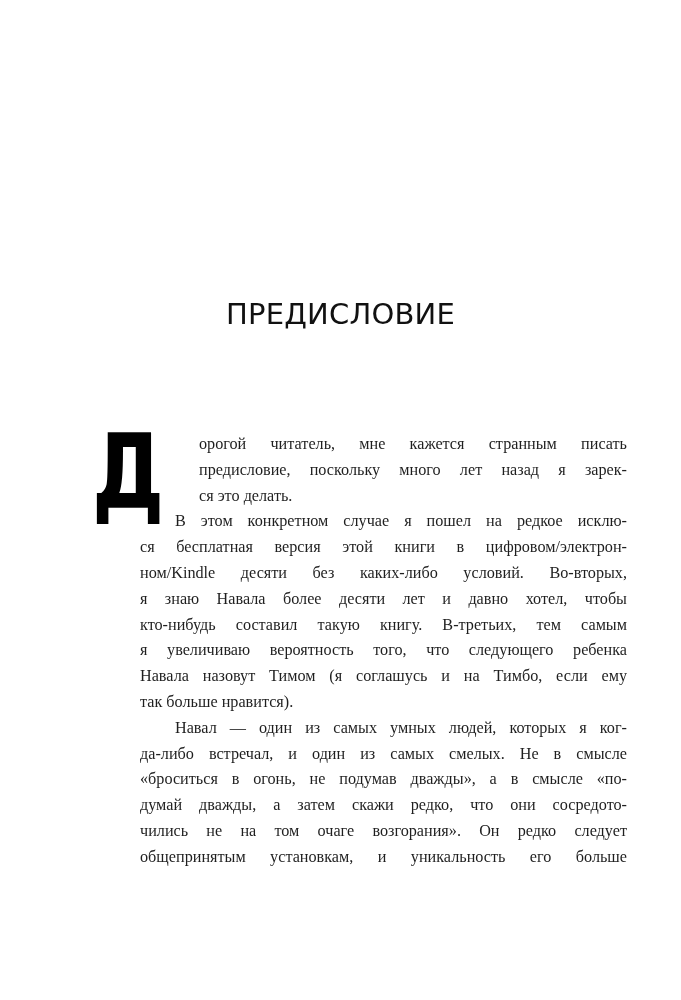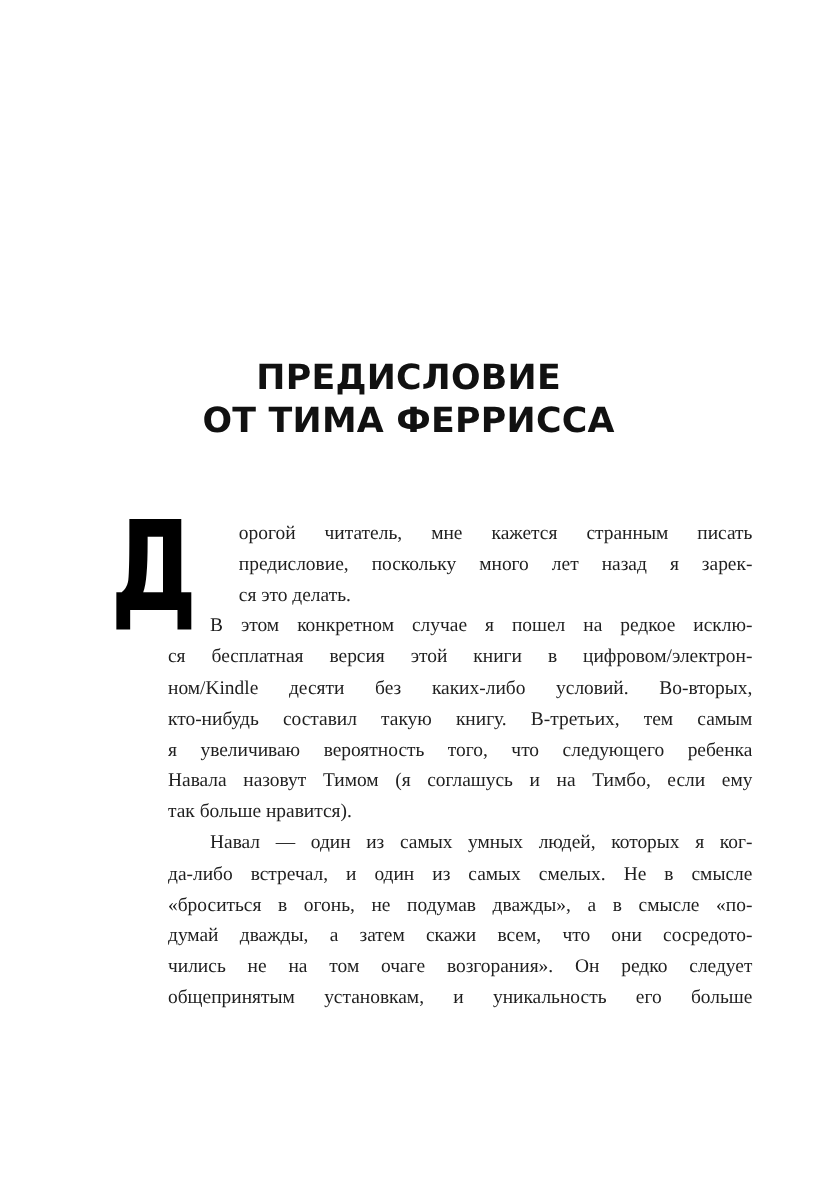--- a/index.html
+++ b/index.html
@@ -30,21 +30,21 @@
       font-family: "DejaVu Sans", sans-serif;
       font-weight: 200;
       font-size: 29px;
       line-height: 36px;
       letter-spacing: 0.2px;
       color: #111111;
       -webkit-text-stroke: 0px;
     }
     .chapter-title .line {
       display: block;
-      font-weight: bold;
+      font-weight: normal;
     }
     .body-text {
       position: absolute;
       left: 96px;
       top: 432px;
       width: 487px;
       font-family: Liberation Serif, serif;
       font-size: 16.2px;
       line-height: 25.8px;
       color: #1f1f1f;
@@ -81,46 +81,46 @@
       transform-origin: left top;
     }
   </style>
 </head>
 <body>
 
 <div class="page">
 
   <h1 class="chapter-title" style="margin:0;">
     <span class="line">ПРЕДИСЛОВИЕ</span>
-    <span class="line">ОТ ТИМА ФЕРРИССА</span>
   </h1>
 
   <div class="drop-cap">Д</div>
 
   <div class="body-text">
 
     <div>
       <span class="row dropped">орогой читатель, мне кажется странным писать</span>
       <span class="row dropped">предисловие, поскольку много лет назад я зарек-</span>
       <span class="row dropped last">ся это делать.</span>
     </div>
 
     <div>
       <span class="row indent">В этом конкретном случае я пошел на редкое исклю-</span>
       <span class="row">ся бесплатная версия этой книги в цифровом/электрон-</span>
       <span class="row">ном/Kindle десяти без каких-либо условий. Во-вторых,</span>
+      <span class="row">я знаю Навала более десяти лет и давно хотел, чтобы</span>
       <span class="row">кто-нибудь составил такую книгу. В-третьих, тем самым</span>
       <span class="row">я увеличиваю вероятность того, что следующего ребенка</span>
       <span class="row">Навала назовут Тимом (я соглашусь и на Тимбо, если ему</span>
       <span class="row last">так больше нравится).</span>
     </div>
 
     <div>
       <span class="row indent">Навал — один из самых умных людей, которых я ког-</span>
       <span class="row">да-либо встречал, и один из самых смелых. Не в смысле</span>
       <span class="row">«броситься в огонь, не подумав дважды», а в смысле «по-</span>
-      <span class="row">думай дважды, а затем скажи всем, что они сосредото-</span>
+      <span class="row">думай дважды, а затем скажи редко, что они сосредото-</span>
       <span class="row">чились не на том очаге возгорания». Он редко следует</span>
       <span class="row">общепринятым установкам, и уникальность его больше</span>
     </div>
   </div>
 
 </div>
 
 </body></html>

